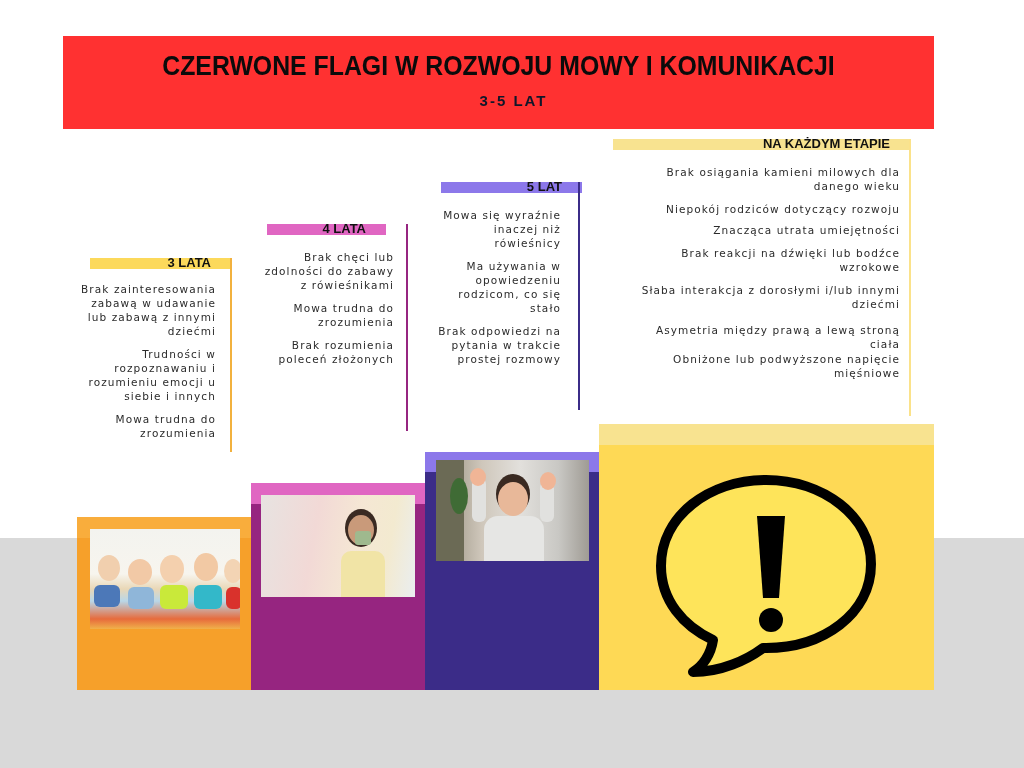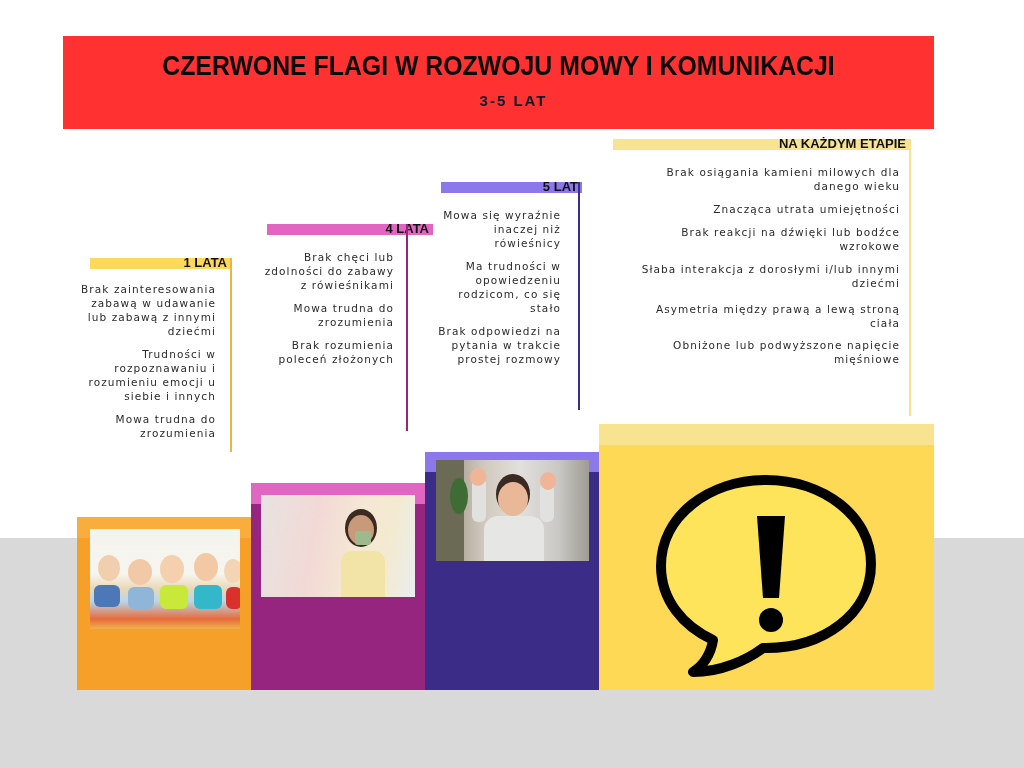--- a/index.html
+++ b/index.html
@@ -37,21 +37,21 @@
       letter-spacing: 2px;
       color: #0f172a;
       padding-left: 30px;
     }
 
     
     .col-head {
       position: absolute; height: 11px;
     }
     .col-head .label {
-      position: absolute; right: 4px; top: -3px;
+      position: absolute; right: 20px; top: -3px;
       font-family: "Liberation Sans", sans-serif;
       font-weight: bold;
       font-size: 13px;
       color: #111;
       line-height: 15px;
       white-space: nowrap;
       padding-left: 24px;
     }
     .vline { position: absolute; width: 2px; }
 
@@ -81,59 +81,60 @@
 <body>
 
 <div class="floor"></div>
 
 <div class="banner">
   <div class="title">CZERWONE FLAGI W ROZWOJU MOWY I KOMUNIKACJI</div>
   <div class="subtitle">3-5 LAT</div>
 </div>
 
 <div class="col-head" style="left:90px; top:258px; width:141px; background:#fcd95b;">
-  <span class="label">1 LATA</span>
+  <span class="label">3 LATA</span>
 </div>
 <div class="vline" style="left:230px; top:258px; height:194px; background:#f2b13e;"></div>
 <div class="col-text" style="left:72px; top:282px; width:144px;">
   <div class="item">Brak zainteresowania zabawą w udawanie lub zabawą z innymi dziećmi</div>
   <div class="item">Trudności w rozpoznawaniu i rozumieniu emocji u siebie i innych</div>
   <div class="item">Mowa trudna do zrozumienia</div>
 </div>
 
-<div class="col-head" style="left:267px; top:224px; width:166px; background:#e066c2;">
+<div class="col-head" style="left:267px; top:224px; width:119px; background:#e066c2;">
   <span class="label">4 LATA</span>
 </div>
 <div class="vline" style="left:406px; top:224px; height:207px; background:#962580;"></div>
 <div class="col-text" style="left:262px; top:250px; width:132px;">
   <div class="item">Brak chęci lub zdolności do zabawy z rówieśnikami</div>
   <div class="item">Mowa trudna do zrozumienia</div>
   <div class="item">Brak rozumienia poleceń złożonych</div>
 </div>
 
 <div class="col-head" style="left:441px; top:182px; width:141px; background:#8c78ea;">
   <span class="label">5 LAT</span>
 </div>
 <div class="vline" style="left:578px; top:182px; height:228px; background:#3b2c88;"></div>
 <div class="col-text" style="left:438px; top:208px; width:123px;">
   <div class="item">Mowa się wyraźnie inaczej niż rówieśnicy</div>
-  <div class="item">Ma trudności w opowiedzeniu rodzicom, co się stało</div>
+  <div class="item">Ma używania w opowiedzeniu rodzicom, co się stało</div>
   <div class="item">Brak odpowiedzi na pytania w trakcie prostej rozmowy</div>
 </div>
 
 <div class="col-head" style="left:613px; top:139px; width:297px; background:#f8e390;">
   <span class="label">NA KAŻDYM ETAPIE</span>
 </div>
 <div class="vline" style="left:909px; top:139px; height:277px; background:#fbe28a;"></div>
 <div class="col-text" style="left:622px; top:165px; width:278px;">
   <div class="item">Brak osiągania kamieni milowych dla danego wieku</div>
+  <div class="item" style="margin-bottom:7px;">Niepokój rodziców dotyczący rozwoju</div>
   <div class="item">Znacząca utrata umiejętności</div>
   <div class="item">Brak reakcji na dźwięki lub bodźce wzrokowe</div>
   <div class="item" style="margin-bottom:12px;">Słaba interakcja z dorosłymi i/lub innymi dziećmi</div>
-  <div class="item" style="margin-bottom:8px;">Asymetria między prawą a lewą stroną ciała</div>
+  <div class="item" style="margin-bottom:1px;">Asymetria między prawą a lewą stroną ciała</div>
   <div class="item">Obniżone lub podwyższone napięcie mięśniowe</div>
 </div>
 
 <div class="block" style="left:77px; top:517px; width:174px; height:173px; background:#f6a02a;">
   <div class="band" style="height:21px; background:#f9ad3c;"></div>
   <div class="photo ph-kids" style="left:13px; top:12px; width:150px; height:100px;">
     <div class="ph-shape" style="left:8px;top:26px;width:22px;height:26px;background:#f1cfae;"></div>
     <div class="ph-shape" style="left:38px;top:30px;width:24px;height:26px;background:#f2c9a6;"></div>
     <div class="ph-shape" style="left:70px;top:26px;width:24px;height:28px;background:#f4d0ae;"></div>
     <div class="ph-shape" style="left:104px;top:24px;width:24px;height:28px;background:#f2c9a4;"></div>

